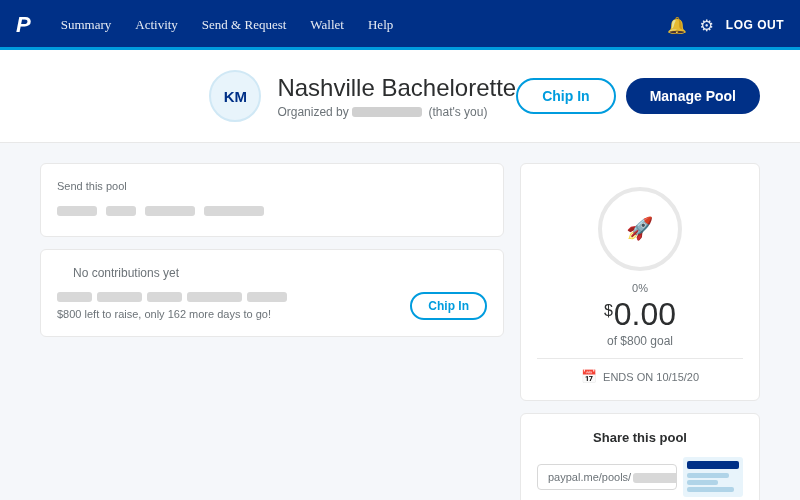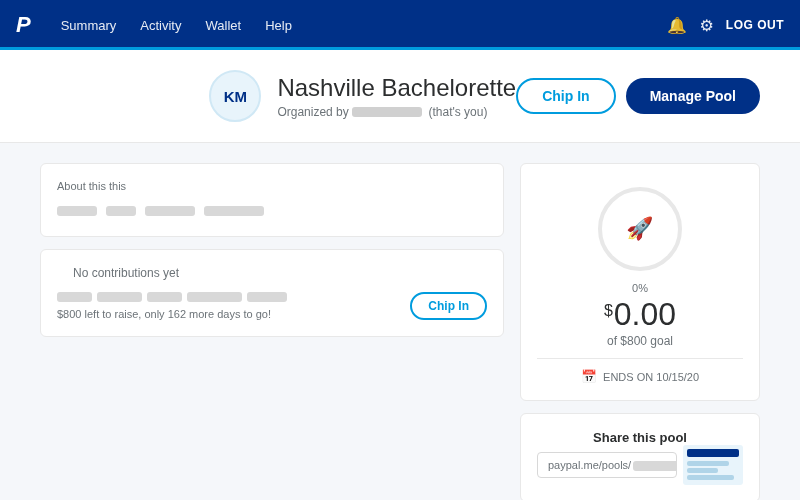--- a/index.html
+++ b/index.html
@@ -3,21 +3,21 @@
   <meta charset="utf-8">
   <style>
     * { box-sizing: border-box; margin: 0; padding: 0; }
     body { font-family: -apple-system, BlinkMacSystemFont, 'Helvetica Neue', Arial, sans-serif; background: #f5f7fa; width: 800px; height: 500px; overflow: hidden; }
 
     
     .nav { background: #003087; height: 50px; display: flex; align-items: center; padding: 0 16px; gap: 0; position: relative; }
     .nav::after { content: ''; position: absolute; bottom: 0; left: 0; right: 0; height: 3px; background: #009cde; }
     .nav-logo { color: #fff; font-size: 22px; font-weight: bold; margin-right: 20px; font-style: italic; }
     .nav-links { display: flex; align-items: center; gap: 4px; flex: 1; }
-    .nav-link { color: #fff; font-size: 13px; padding: 0 10px; height: 50px; display: flex; align-items: center; cursor: pointer; text-decoration: none; opacity: 0.9; }
+    .nav-link { color: #fff; font-size: 13px; padding: 0 10px; height: 50px; display: flex; align-items: center; cursor: pointer; text-decoration: none; opacity: 0.9; font-family: Liberation Serif, serif; }
     .nav-link.shopping { position: relative; }
     .nav-link .star { color: #ffd700; font-size: 9px; position: absolute; top: 10px; right: 2px; }
     .nav-actions { display: flex; align-items: center; gap: 12px; }
     .nav-icon { color: #fff; font-size: 16px; cursor: pointer; opacity: 0.9; }
     .nav-logout { color: #fff; font-size: 12px; cursor: pointer; font-weight: 600; letter-spacing: 0.5px; }
 
     
     .header-section { background: #fff; padding: 20px 40px; display: flex; align-items: center; justify-content: flex-end; border-bottom: 1px solid #e8e8e8; }
     .header-left { display: flex; align-items: center; gap: 16px; }
     .avatar { width: 52px; height: 52px; border-radius: 50%; background: #e8f4fb; border: 2px solid #d0e8f5; display: flex; align-items: center; justify-content: center; font-size: 15px; font-weight: 600; color: #003087; }
@@ -58,35 +58,36 @@
     .amount-display { display: flex; align-items: flex-start; gap: 1px; margin-top: 4px; }
     .dollar-sign { font-size: 16px; color: #2c2e2f; font-weight: 300; margin-top: 4px; }
     .amount-big { font-size: 32px; color: #2c2e2f; font-weight: 300; line-height: 1; }
     .goal-text { font-size: 12px; color: #6c7378; margin-top: 4px; }
     .divider { border: none; border-top: 1px solid #e8e8e8; margin: 10px 0; width: 100%; }
     .ends-row { display: flex; align-items: center; gap: 6px; font-size: 11px; color: #6c7378; }
     .cal-icon { font-size: 13px; }
 
     
     .share-card { padding: 16px; }
-    .share-title { font-size: 13px; font-weight: 600; color: #2c2e2f; text-align: center; }
+    .share-title { font-size: 13px; font-weight: 600; color: #2c2e2f; text-align: center; margin-bottom: 12px; }
     .share-link-row { display: flex; align-items: center; gap: 6px; }
     .share-link-box { border: 1px solid #d8d8d8; border-radius: 4px; padding: 6px 10px; font-size: 11px; color: #6c7378; flex: 1; white-space: nowrap; overflow: hidden; }
     .share-preview { width: 60px; height: 40px; background: #e8f4fb; border-radius: 3px; overflow: hidden; display: flex; flex-direction: column; gap: 2px; padding: 4px; }
     .preview-bar { background: #b0d4e8; border-radius: 2px; height: 5px; }
     .preview-bar.dark { background: #003087; height: 8px; margin-bottom: 2px; }
   </style>
 </head>
 <body>
 
 <nav class="nav">
   <span class="nav-logo">P</span>
   <div class="nav-links">
     <a class="nav-link">Summary</a>
     <a class="nav-link">Activity</a>
+    <a class="nav-link">Send &amp; Request</a>
     <a class="nav-link">Wallet</a>
     <a class="nav-link">Help</a>
   </div>
   <div class="nav-actions">
     <span class="nav-icon">🔔</span>
     <span class="nav-icon">⚙</span>
     <span class="nav-logout">LOG OUT</span>
   </div>
 </nav>
 
@@ -104,21 +105,21 @@
     <button class="btn-chip-in">Chip In</button>
     <button class="btn-manage">Manage Pool</button>
   </div>
 </div>
 
 <div class="main">
 
   <div class="left-panel">
 
     <div class="card">
-      <div class="card-label">About this this</div>
+      <div class="card-label">Send this pool</div>
       <div>
         <span class="text-blur" style="width:40px"></span>&nbsp;
         <span class="text-blur" style="width:30px"></span>&nbsp;
         <span class="text-blur" style="width:50px"></span>&nbsp;
         <span class="text-blur" style="width:60px"></span>
       </div>
     </div>
 
     <div class="card">
       <div class="contrib-label">No contributions yet</div>

